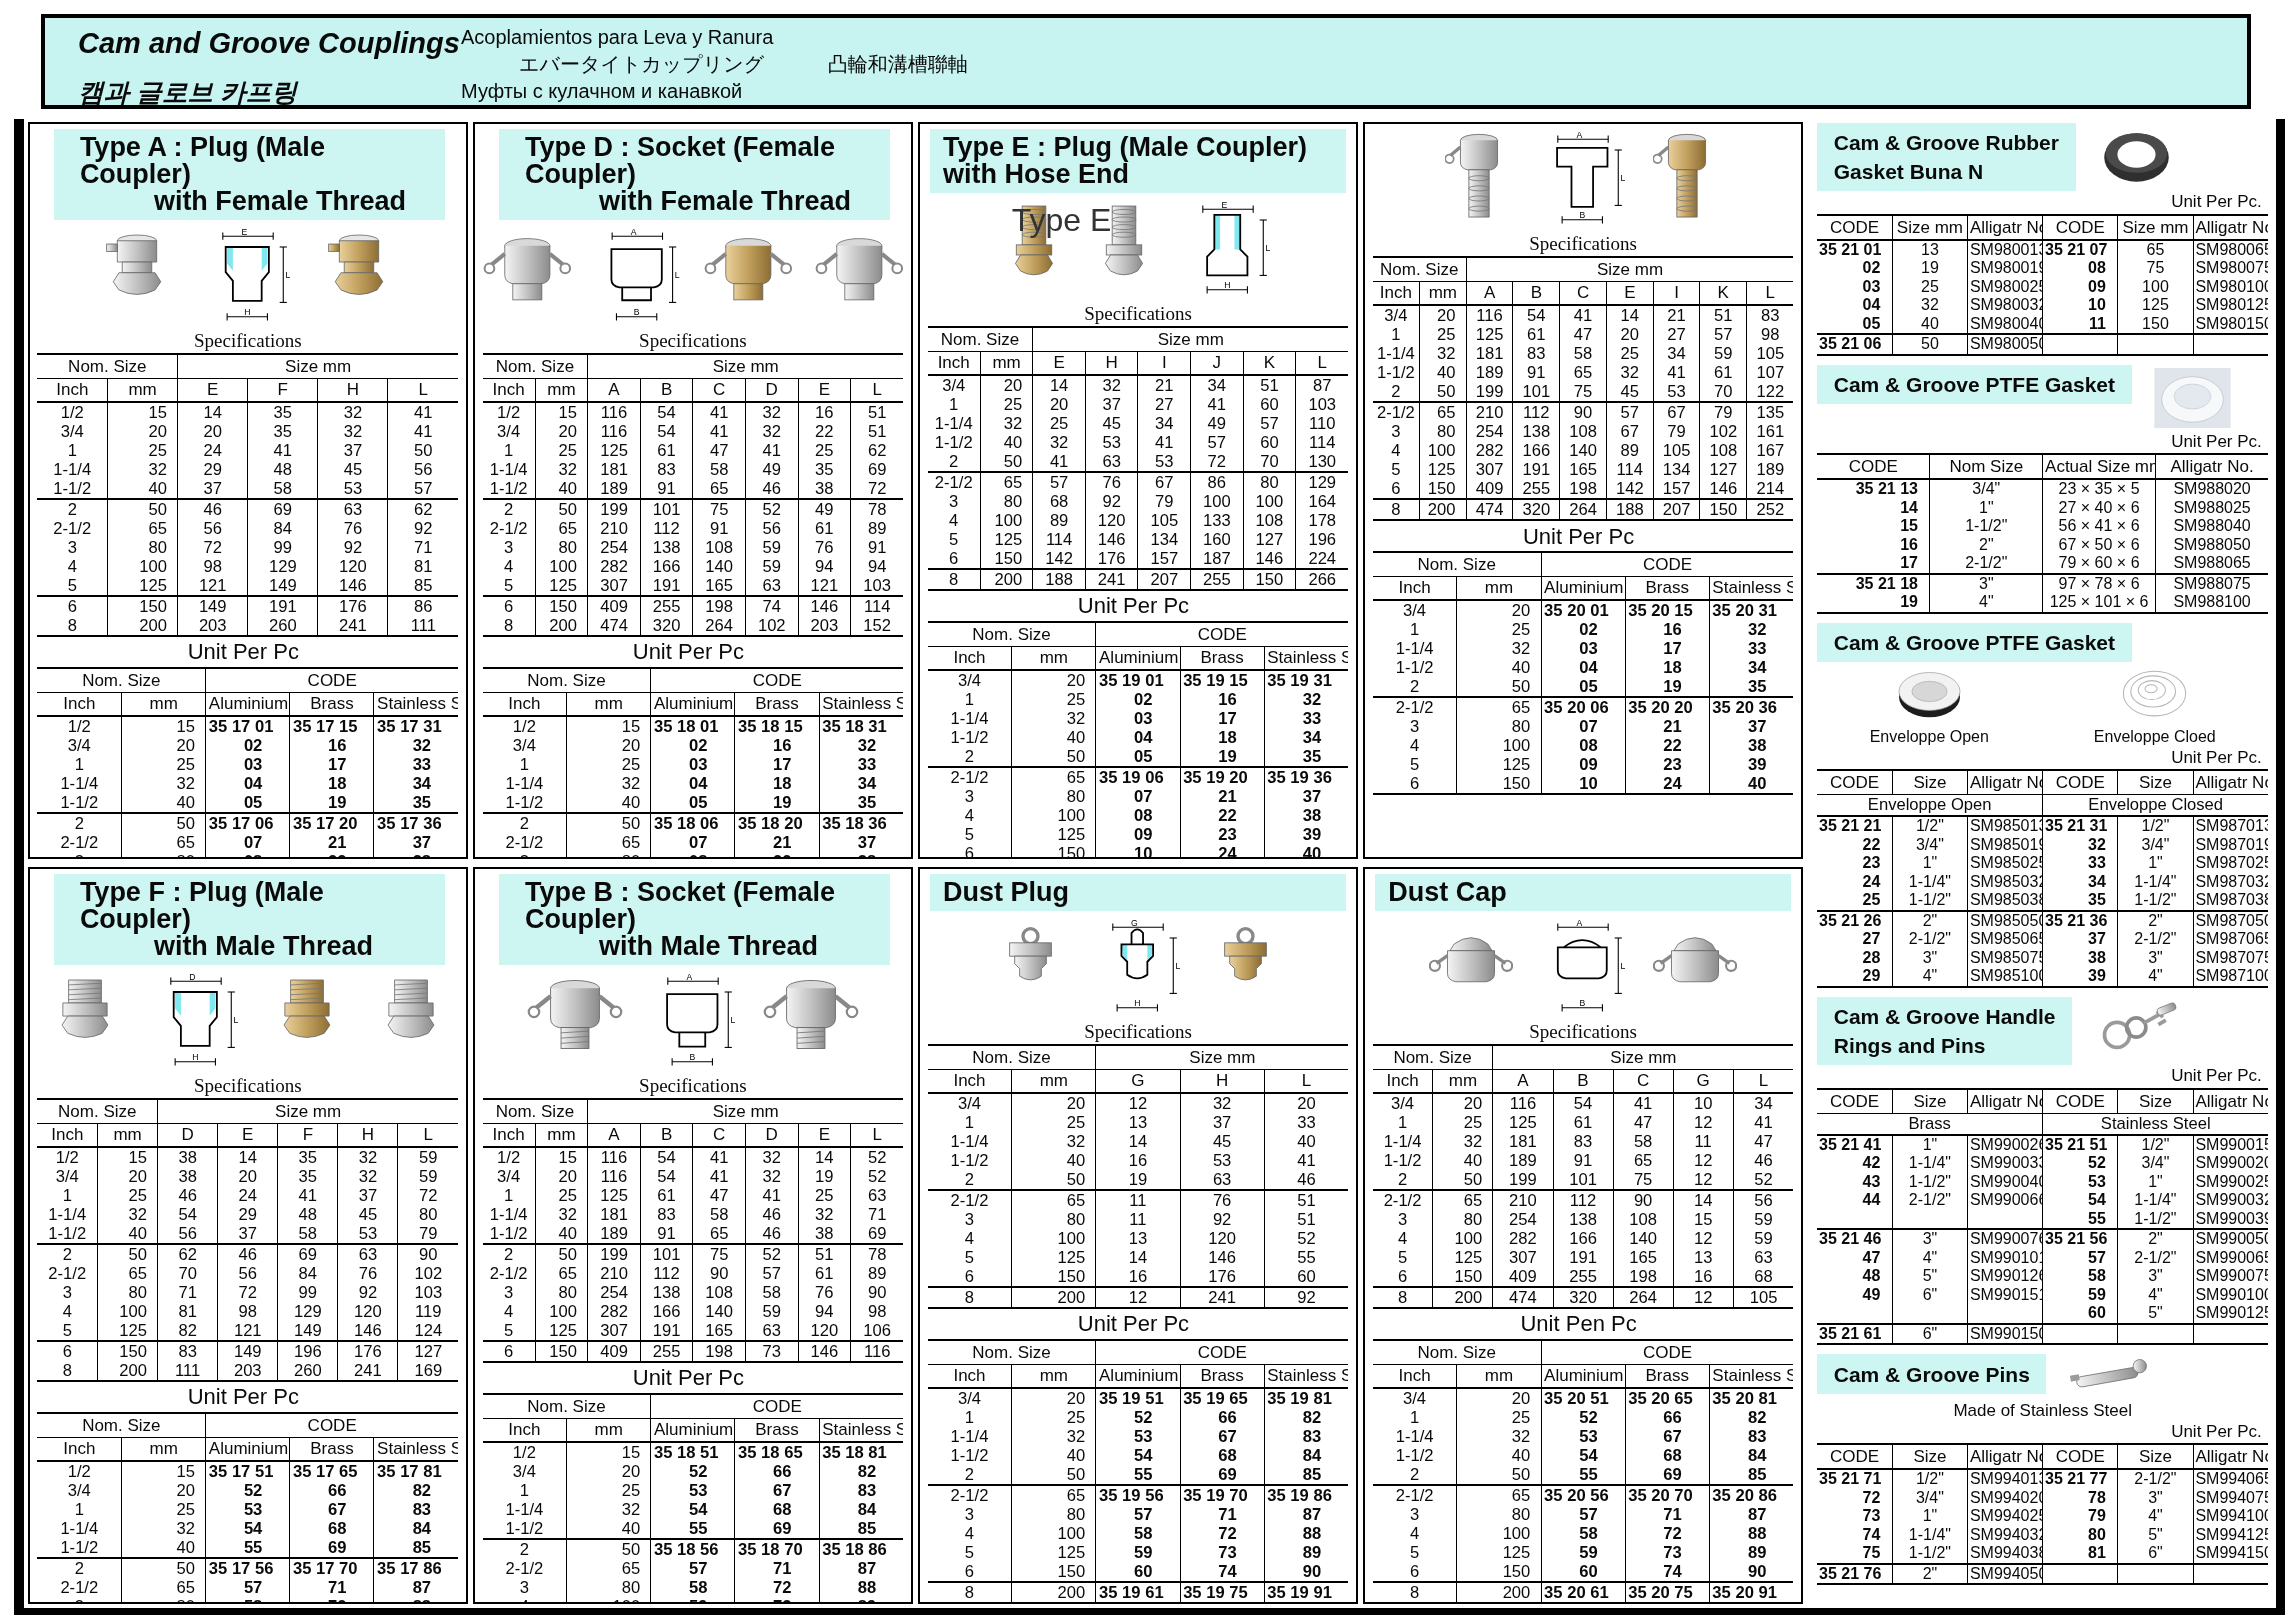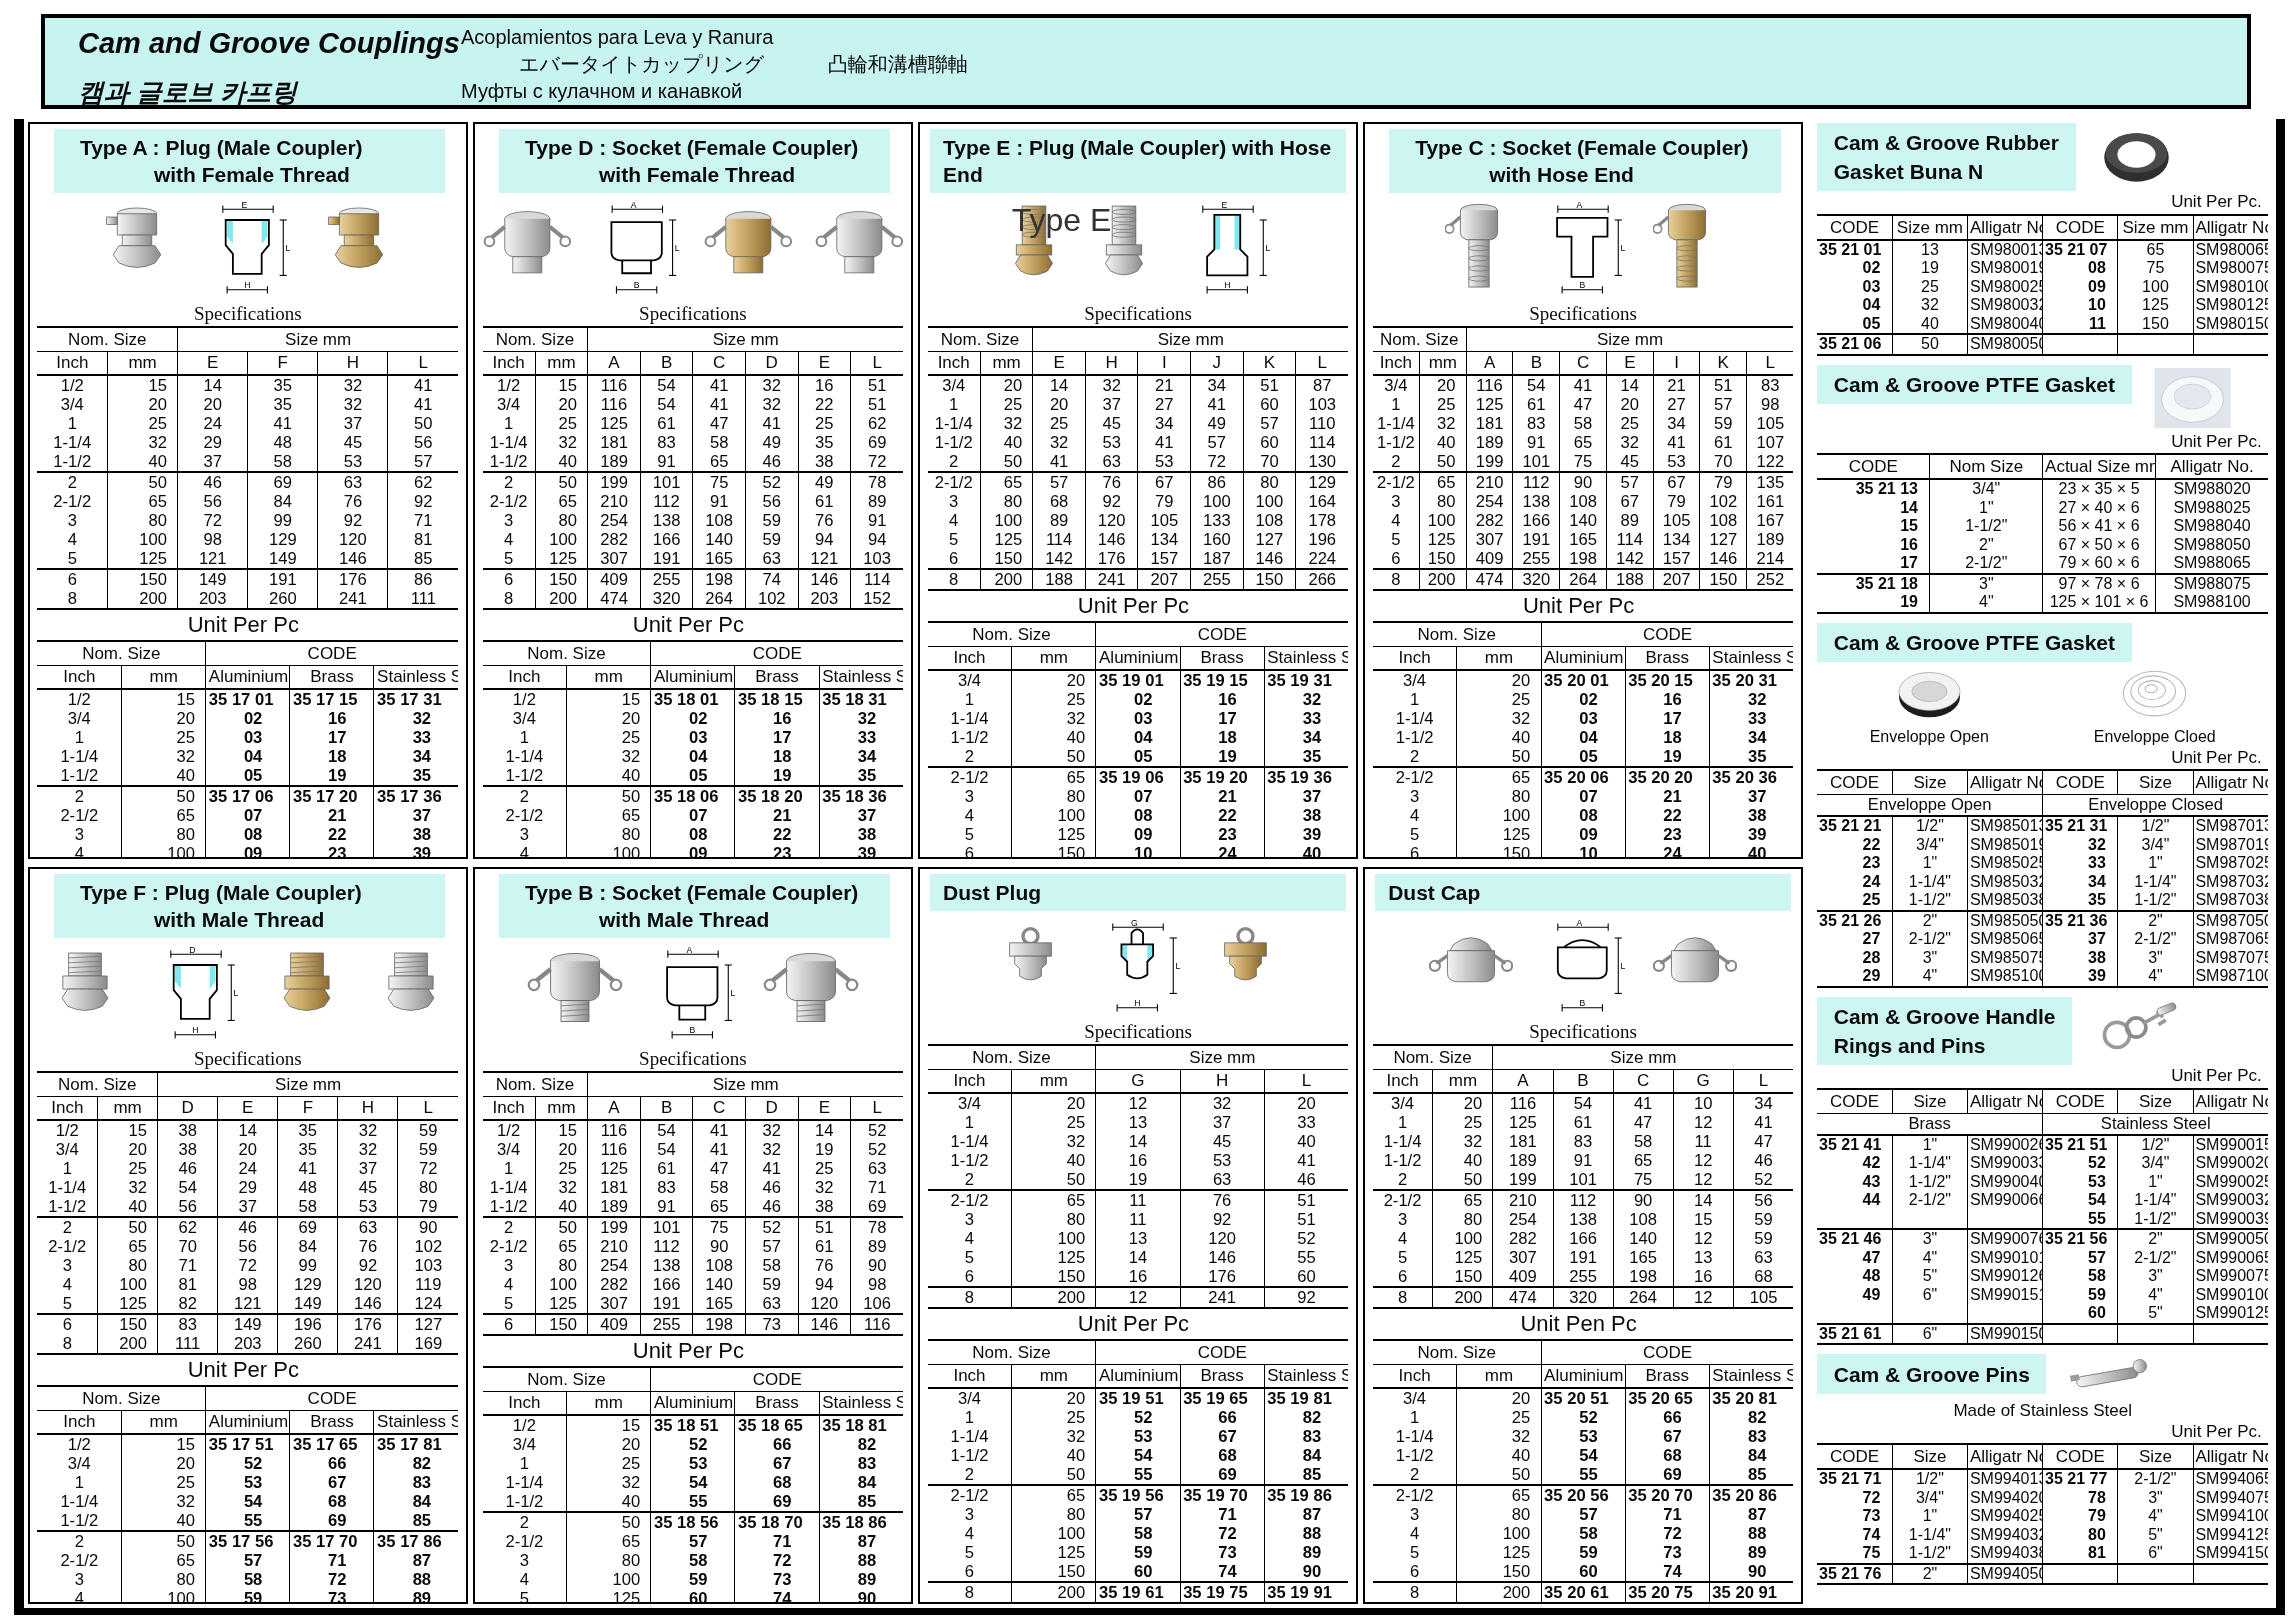--- a/index.html
+++ b/index.html
@@ -9,21 +9,21 @@
   .hdr-left{width:383px;padding:9px 0 0 33px;}
   .hdr-title{font-size:29px;font-weight:bold;font-style:italic;}
   .hdr-ko{font-size:25.6px;font-weight:bold;font-style:italic;margin-top:15.3px;}
   .hdr-right{padding-top:6.4px;font-size:20px;line-height:27px;}
   .hdr-ja span{margin-left:58px;margin-top:19px;}
   
   .main{position:absolute;left:14px;right:10.2px;top:119px;bottom:6.4px;border-left:10.2px solid #000;border-right:9px solid #000;border-bottom:7.7px solid #000;display:flex;gap:5.1px;padding:2.6px 3.8px 3.8px 3.8px;background:#fff;overflow:hidden;}
   .col{width:440px;flex:0 0 auto;display:flex;flex-direction:column;gap:7.7px;}
   .side{flex:1;padding:1.3px 3.8px 0 9px;overflow:hidden;}
   .panel{border:2.6px solid #000;flex:1;padding:2.6px 7.7px 3.8px 7.7px;overflow:hidden;display:flex;flex-direction:column;}
-  .pt-band{background:#cdf6f3;font-weight:bold;font-size:21px;line-height:27px;padding:5.1px 3.8px;margin:2.6px 12.8px 2.6px 16.6px;text-align:left;}
+  .pt-band{background:#cdf6f3;font-weight:bold;font-size:27px;line-height:27px;padding:5.1px 3.8px;margin:2.6px 12.8px 2.6px 16.6px;text-align:left;}
   .pt-band .l1{padding-left:22px;}
   .pt-band .l2{padding-left:96px;}
   .pt-band.one .l1{padding-left:9px;}
   .pt-band.one{margin:2.6px 2.6px;}
   .l2:empty{display:none;}
   .fig-label{font-size:32px;color:#333;position:absolute;left:84px;top:6.4px;}
   .figs{position:relative;height:107px;display:flex;align-items:center;justify-content:center;gap:22px;flex:0 0 auto;}
   .spec-cap{text-align:center;font-size:19px;margin:0 0 1.3px 0;flex:0 0 auto;font-family:Liberation Serif, serif;}
   
   .tbl{border-collapse:collapse;width:100%;font-size:16.6px;table-layout:fixed;}
@@ -1645,24 +1645,20 @@
                 <td class="b cr">35 19 61</td>
                 <td class="b cr">35 19 75</td>
                 <td class="b cr">35 19 91</td>
               </tr>
             </tbody>
           </table>
         </section>
     </div>
     <div class="col">
       <section class="panel">
-          <div class="pt-band ">
-      <div class="l1">Type C : Socket (Female Coupler)</div>
-      <div class="l2">with Hose End</div>
-          </div>
           <div class="figs">
             <svg width="68" height="97" viewBox="0 0 80 115">
     <ellipse cx="40" cy="11" rx="22" ry="7" fill="#d9d9d9" stroke="#666"></ellipse>
     <path d="M18,11 v26 q0,7 8,9 h28 q8,-2 8,-9 v-26" fill="url(#gm)" stroke="#666"></path>
     <path d="M18,19 l-12,10" stroke="#888" stroke-width="4" fill="none"></path>
     <circle cx="5" cy="33" r="5" fill="none" stroke="#888" stroke-width="2"></circle>
     <rect x="28" y="46" width="24" height="56" fill="url(#gm)" stroke="#666"></rect>
     <ellipse cx="40" cy="56" rx="12" ry="3" fill="none" stroke="#777"></ellipse>
               <ellipse cx="40" cy="68" rx="12" ry="3" fill="none" stroke="#777"></ellipse>
     <ellipse cx="40" cy="80" rx="12" ry="3" fill="none" stroke="#777"></ellipse>

